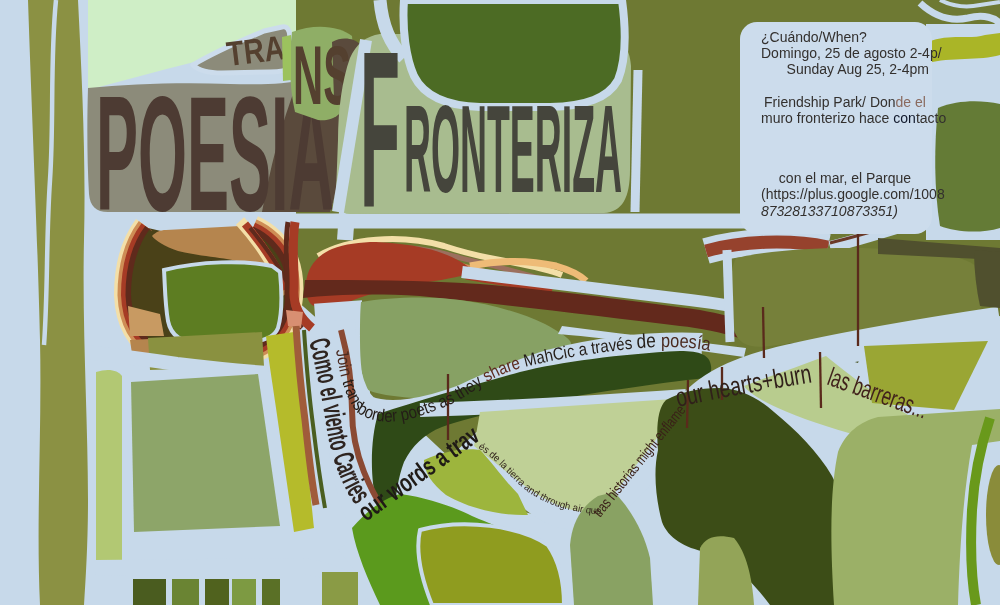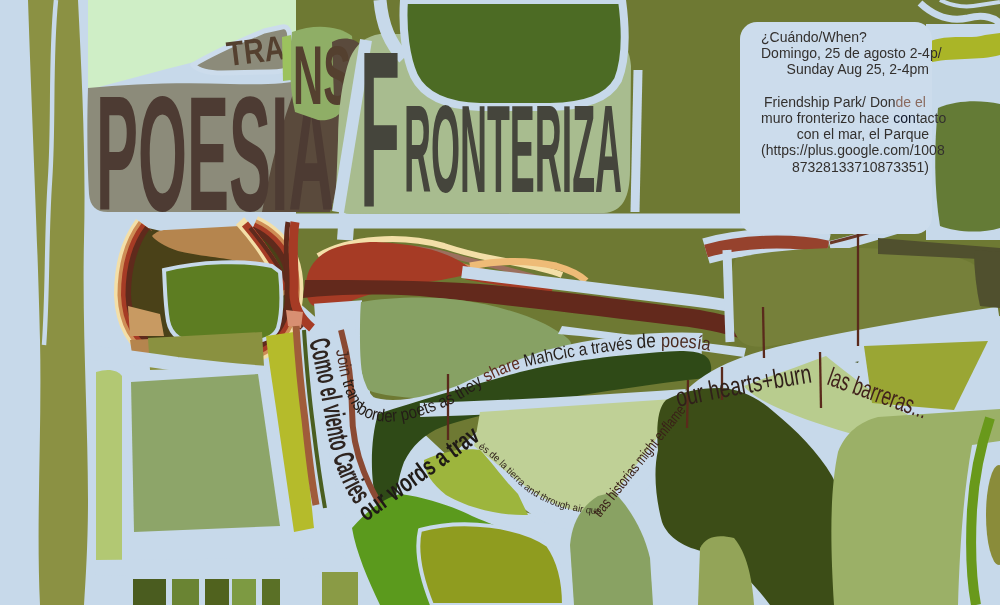--- a/index.html
+++ b/index.html
@@ -234,18 +234,18 @@
 </svg>
 
 <div style="position:absolute;left:740px;top:22px;width:192px;height:212px;font-size:14px;line-height:16.2px;color:#33302e;">
 <div style="padding:7px 3px 0 21px;">
 <div>¿Cuándo/When?</div>
 <div>Domingo, 25 de agosto 2-4p/</div>
 <div style="text-align:right;">Sunday Aug 25, 2-4pm</div>
 <div>&nbsp;</div>
 <div style="text-align:center;">Friendship Park/ Don<span style="color:#8a6a5e">de el</span></div>
 <div style="text-align:right;">muro fronterizo hace <span style="color:#0f172a">con</span>tacto</div>
-<div style="text-align:right;">con el mar, el Parque</div>
+<div style="text-align:center;margin-top:44px;">con el mar, el Parque</div>
 <div style="text-align:right;">(https://plus.google.com/1008</div>
-<div style="text-align:right;">87328133710873351)</div>
+<div style="font-style:italic;">87328133710873351)</div>
 </div>
 </div>
 </div>
 
 </body></html>

